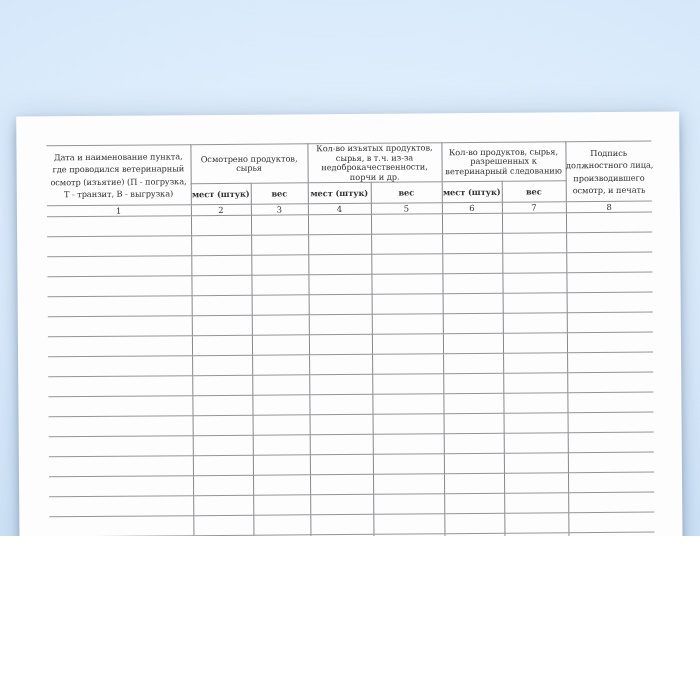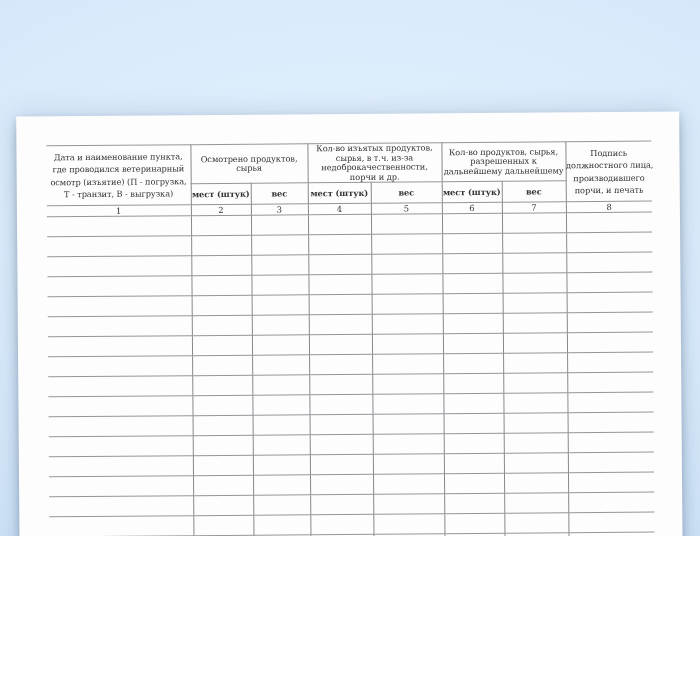--- a/index.html
+++ b/index.html
@@ -85,25 +85,25 @@
 осмотр (изъятие) (П - погрузка,
 Т - транзит, В - выгрузка)</td>
           <td colspan="2" class="hdr-group">Осмотрено продуктов,
 сырья</td>
           <td colspan="2" class="hdr-group">Кол-во изъятых продуктов,
 сырья, в т.ч. из-за
 недоброкачественности,
 порчи и др.</td>
           <td colspan="2" class="hdr-group">Кол-во продуктов, сырья,
 разрешенных к
-дальнейшему дальнейшему</td>
+ветеринарный следованию</td>
           <td rowspan="2" class="hdr-tall">Подпись
 должностного лица,
 производившего
-порчи, и печать</td>
+осмотр, и печать</td>
         </tr>
         <tr>
           <td class="sub">мест (штук)</td>
           <td class="sub">вес</td>
           <td class="sub">мест (штук)</td>
           <td class="sub">вес</td>
           <td class="sub">мест (штук)</td>
           <td class="sub">вес</td>
         </tr>
         <tr class="nums">

